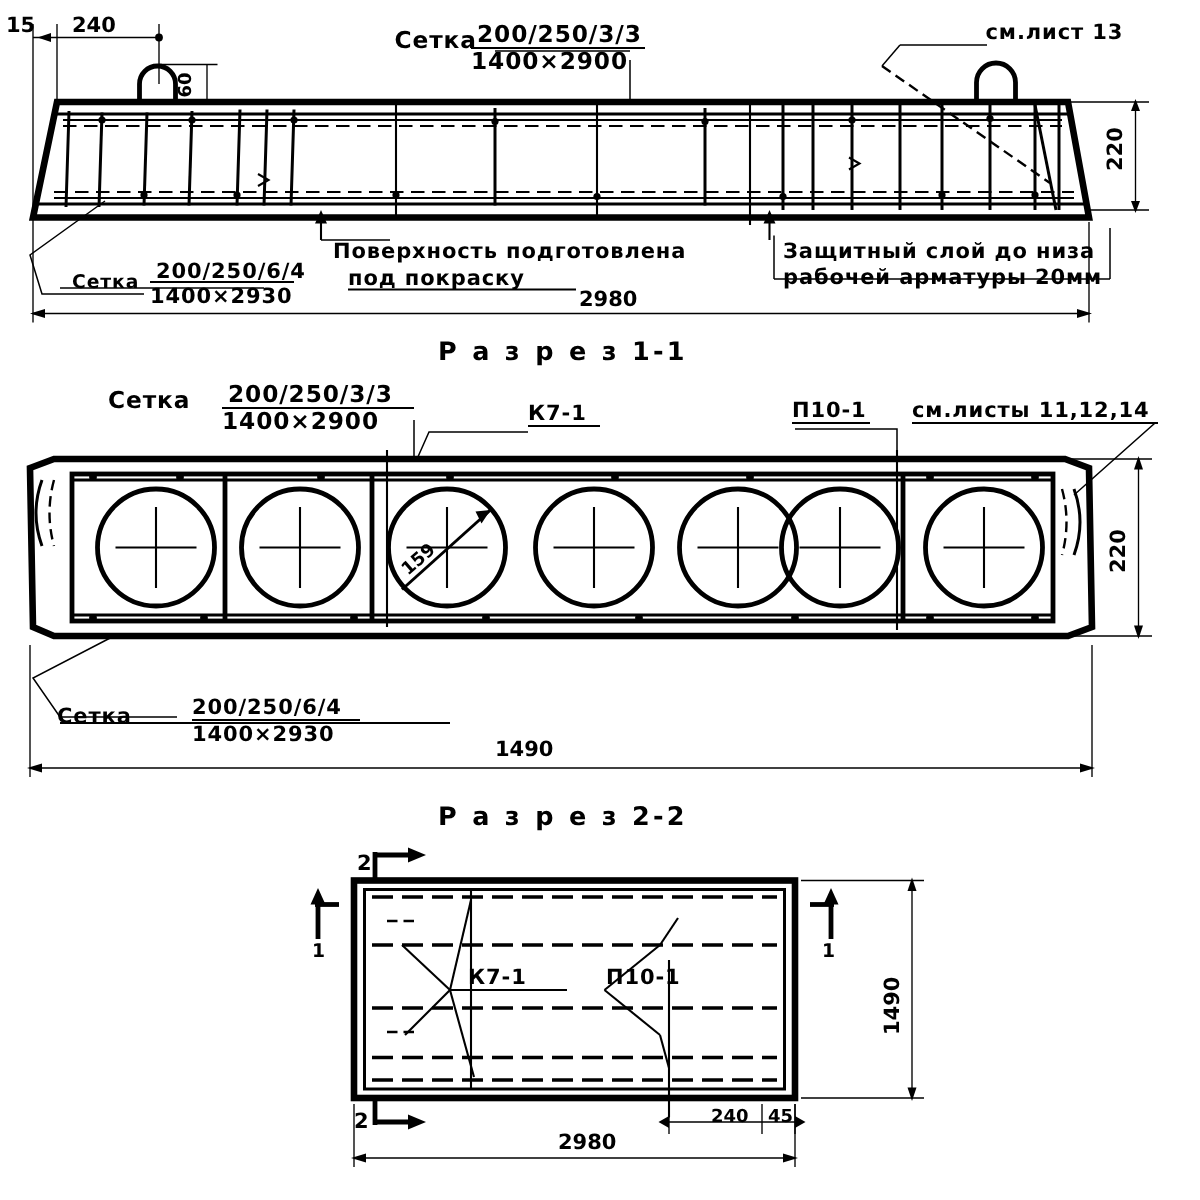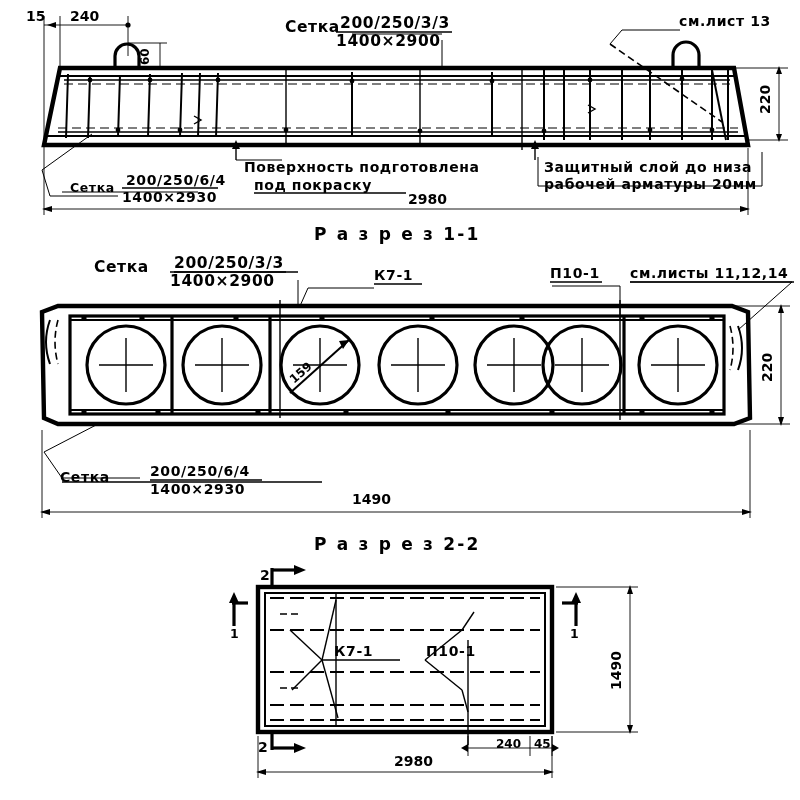--- a/index.html
+++ b/index.html
@@ -4,21 +4,21 @@
 <title>Drawing</title>
 <style>
   html,body{margin:0;padding:0;background:#ffffff;}
   body{
     width:800px;height:800px;
     font-family:"DejaVu Sans","Liberation Sans",sans-serif;
     color:#000;
     position:relative;
     overflow:hidden;
   }
-  #sheet{position:absolute;left:0;top:0;width:680px;height:800px;margin-left:22px;}
+  #sheet{position:absolute;left:0;top:0;width:680px;height:800px;}
   svg{display:block;}
   .lbl{
     font-family:"DejaVu Sans","Liberation Sans",sans-serif;
     font-weight:bold;
     fill:#000;
     letter-spacing:0.6px;
   }
   .lbl-sm{font-size:12.5px;}
   .lbl-md{font-size:14px;}
   .lbl-lg{font-size:15.5px;}

